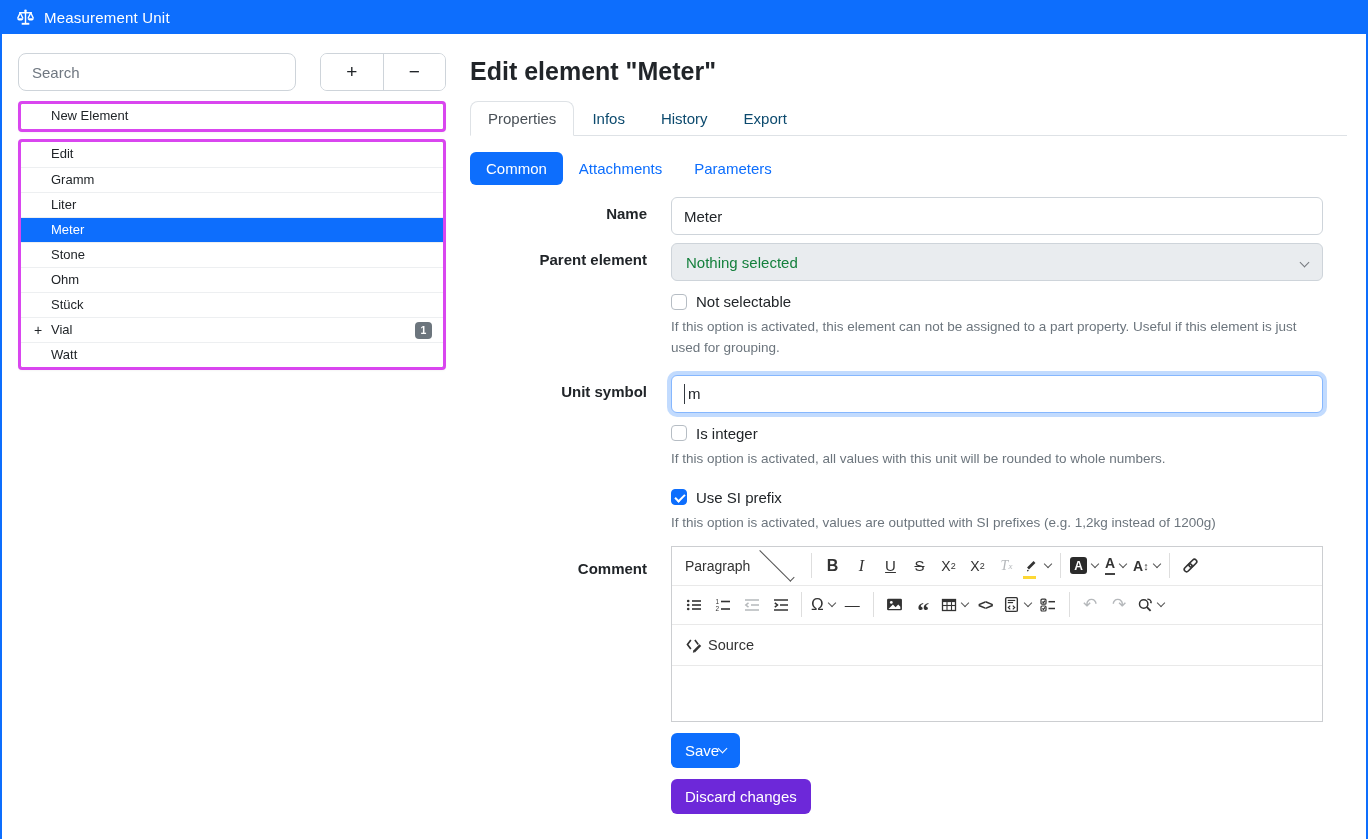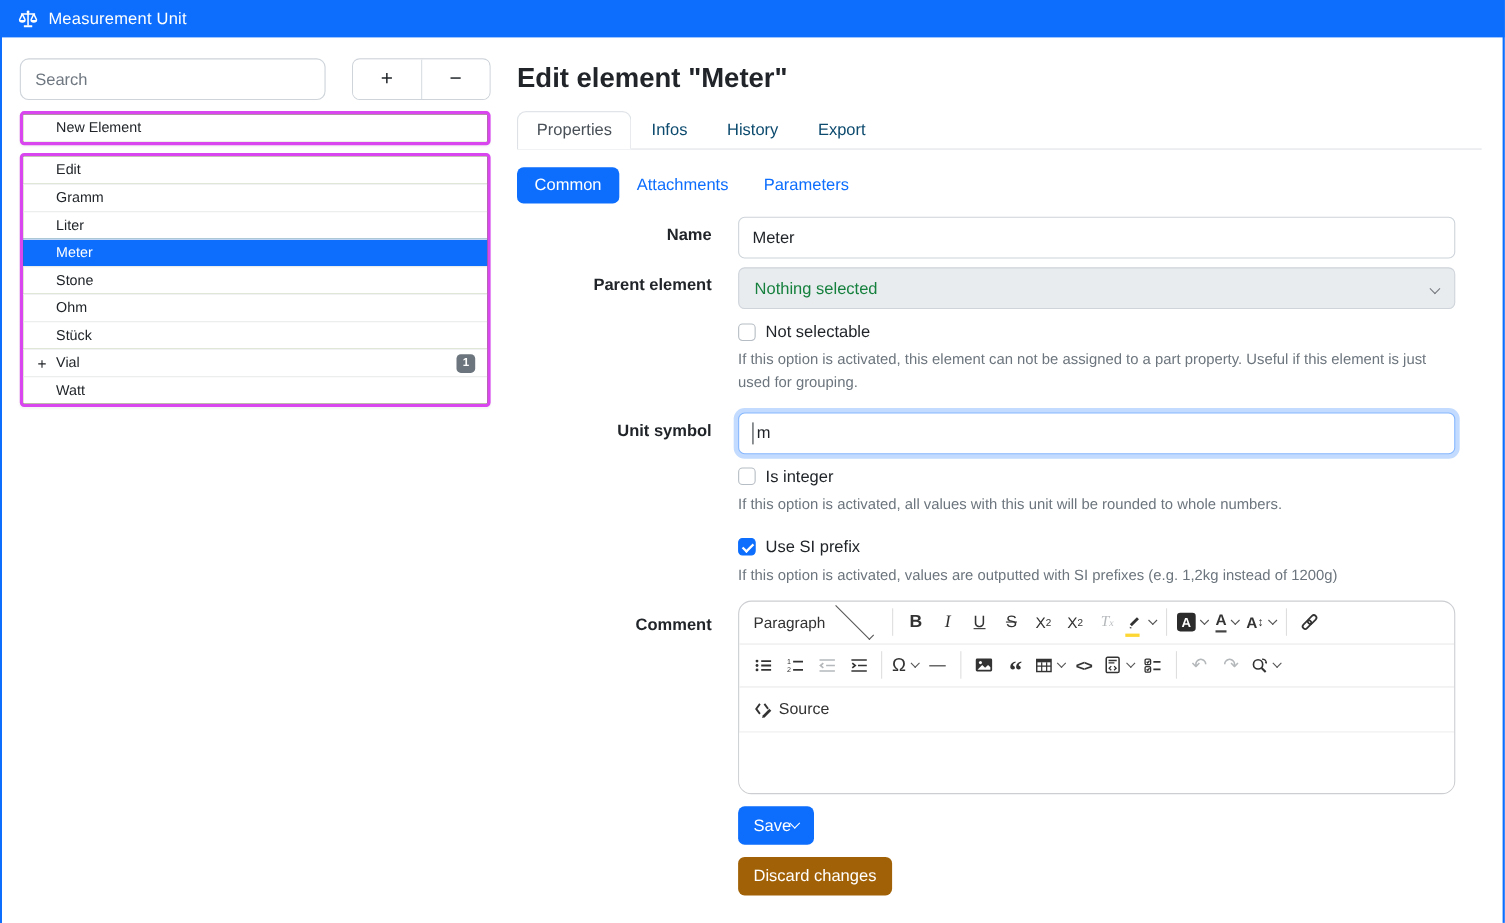--- a/index.html
+++ b/index.html
@@ -60,21 +60,21 @@
   .chev.white { border-color:#fff; }
 
   .form-check { display:flex; align-items:center; gap:9px; }
   .checkbox { width:16px; height:16px; border:1px solid #b6bdc4; border-radius:4px; background:#fff; flex:none; position:relative; cursor:pointer; }
   .checkbox[data-checked="true"] { background:#0d6efd; border-color:#0d6efd; }
   .checkbox[data-checked="true"]::after { content:""; position:absolute; left:3px; top:4px; width:8px; height:4px; border-left:2px solid #fff; border-bottom:2px solid #fff; transform:rotate(-45deg); }
   .check-label { font-size:15px; cursor:pointer; }
   .help-text { margin-top:7px; color:#6c757d; font-size:13.5px; line-height:1.55; }
 
   
-  .editor { border:1px solid #ccced1; border-radius:12px; overflow:hidden; background:#fff; }
+  .editor { border:1px solid #ccced1; border-radius:0; overflow:hidden; background:#fff; }
   .tb-row { display:flex; align-items:center; padding:0 7px; height:39px; border-bottom:1px solid #e9e9e9; }
   .tb-btn { min-width:29px; height:29px; display:inline-flex; align-items:center; justify-content:center; border-radius:3px; color:#333; font-size:15px; cursor:pointer; padding:0 3px; }
   .tb-btn.disabled { color:#b5b8bb; }
   .tb-sep { width:1px; height:25px; background:#dedede; margin:0 6px; flex:none; }
   .dd-arrow { width:6px; height:6px; border-right:1.5px solid #555; border-bottom:1.5px solid #555; transform:rotate(45deg); margin-left:5px; margin-top:-3px; flex:none; }
   .para-dd { display:flex; align-items:center; width:126px; height:29px; padding:0 6px; font-size:14px; color:#333; cursor:pointer; border-radius:3px; }
   .para-dd span { flex:1; }
   .b-bold { font-weight:700; font-size:16px; }
   .b-italic { font-style:italic; font-family:"Liberation Serif", serif; font-size:16px; }
   .b-under { text-decoration:underline; font-size:15px; }
@@ -90,21 +90,21 @@
   .undo-glyph { font-size:17px; }
   .hl-bar { position:absolute; left:2px; bottom:1px; width:13px; height:3px; background:#fdd835; }
   .rel { position:relative; }
   .source-row { height:41px; }
   .source-btn { display:inline-flex; align-items:center; gap:5px; height:31px; padding:0 6px; font-size:14.5px; color:#333; cursor:pointer; border-radius:3px; }
   .editor-body { height:55px; background:#fff; }
 
   
   .save-btn { margin-top:11px; display:inline-flex; align-items:center; background:#0d6efd; color:#fff; border:none; border-radius:6px; padding:0 14px; height:35px; font-size:15px; cursor:pointer; font-family:inherit; }
   .save-btn .chev { margin-top:-3px; }
-  .discard-btn { display:block; margin-top:11px; background:#a16207; color:#fff; border:none; border-radius:6px; padding:0 14px; height:35px; font-size:15px; cursor:pointer; font-family:inherit; }
+  .discard-btn { display:block; margin-top:11px; background:#6d28d9; color:#fff; border:none; border-radius:6px; padding:0 14px; height:35px; font-size:15px; cursor:pointer; font-family:inherit; }
 </style>
 </head>
 <body>
 
 <div class="edge edge-left"></div>
 <div class="edge edge-right"></div>
 
 <header class="navbar">
   <svg width="19" height="17" viewBox="0 0 16 14">
     <g stroke="#fff" stroke-width="1.2" fill="none">

